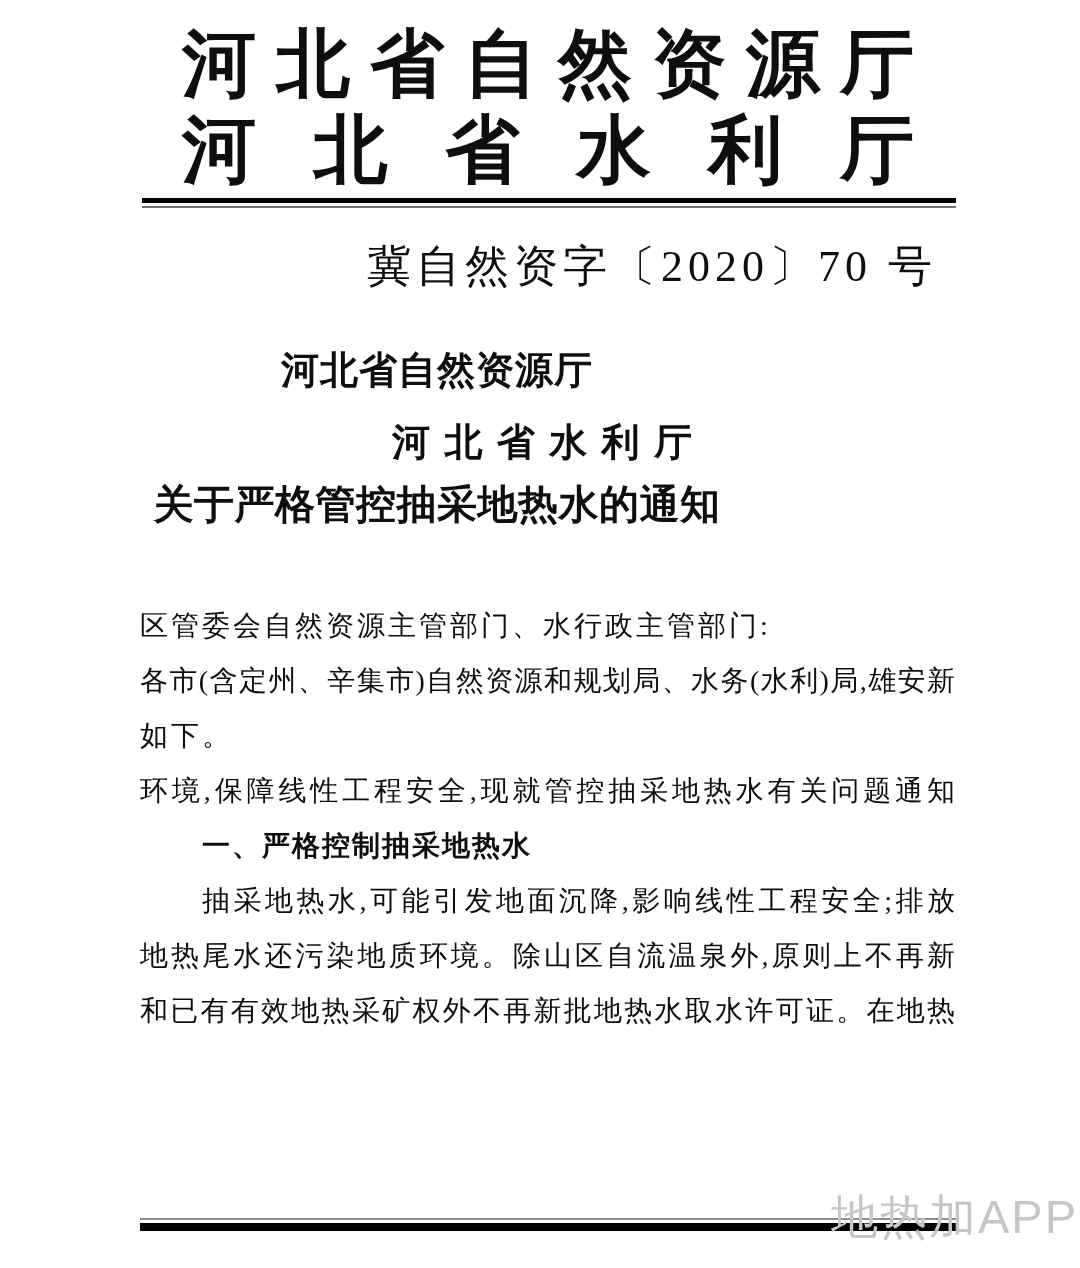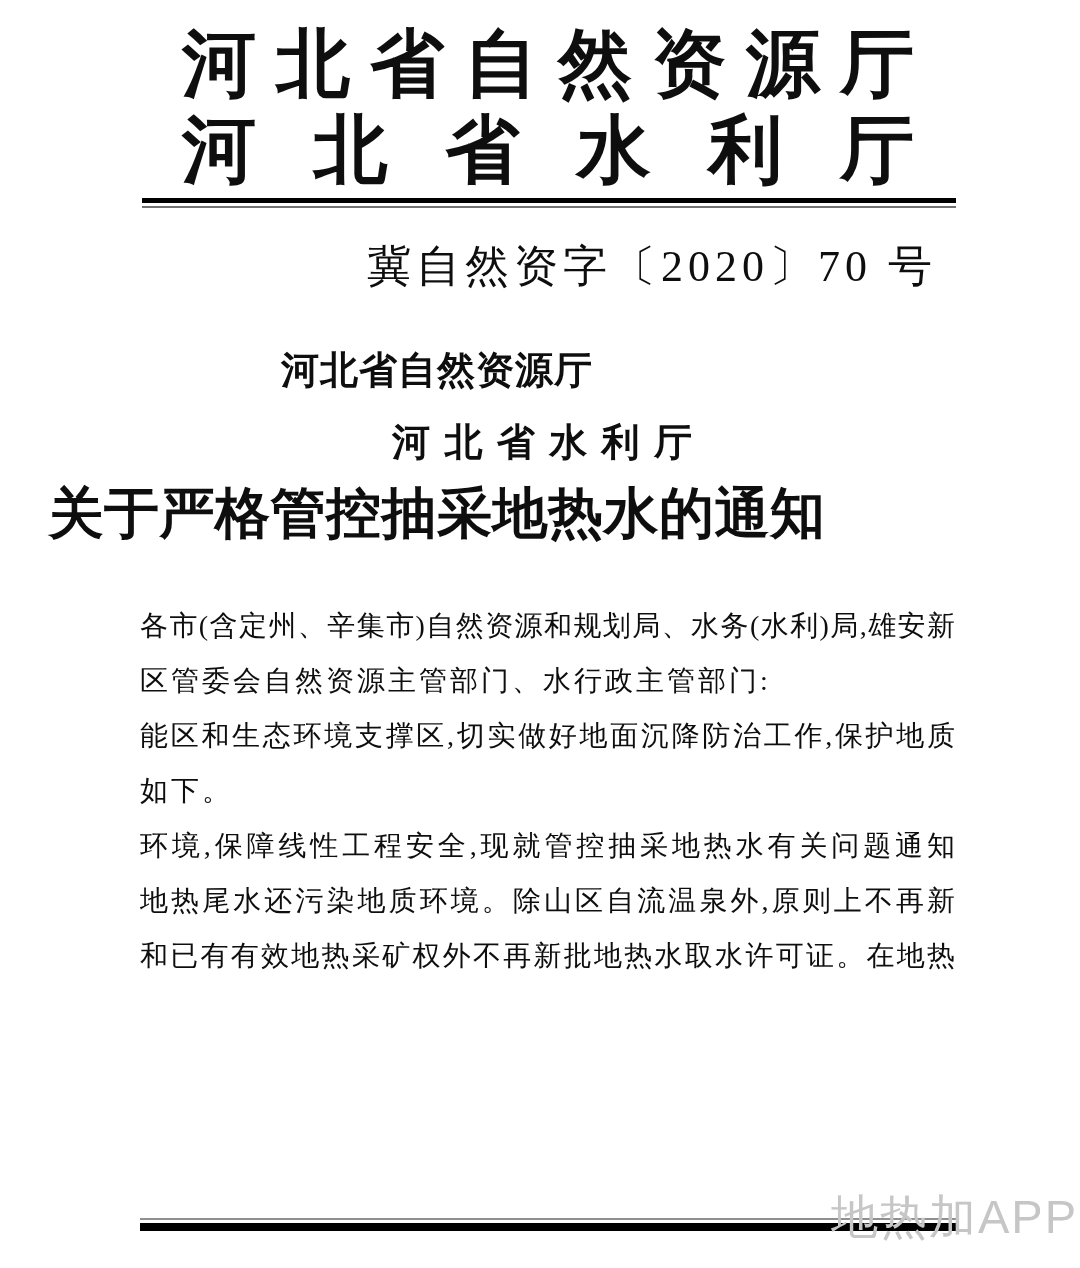--- a/index.html
+++ b/index.html
@@ -30,21 +30,21 @@
     font-size:44px;letter-spacing:5px;white-space:nowrap;
   }
   
   .title-line{position:absolute;left:0;width:874px;text-align:center;font-weight:bold;white-space:nowrap;}
   .title1{top:345px;font-size:38px;letter-spacing:1px;}
   .title2{
     position:absolute;top:417px;left:392px;width:300px;
     display:flex;justify-content:space-between;
     font-size:38px;font-weight:bold;white-space:nowrap;
   }
-  .title3{top:477px;font-size:55px;letter-spacing:0.5px;}
+  .title3{top:477px;font-size:40px;letter-spacing:0.5px;}
   
   .body-block{
     position:absolute;left:140px;top:598px;width:815px;
     font-size:28px;line-height:55px;
   }
   .line{letter-spacing:3px;white-space:nowrap;}
   .fill{
     letter-spacing:0;
     white-space:normal;
     text-align:justify;
@@ -102,28 +102,29 @@
       <span>河</span>
       <span>北</span>
       <span>省</span>
       <span>水</span>
       <span>利</span>
       <span>厅</span>
     </div>
   <div class="title-line title3">关于严格管控抽采地热水的通知</div>
 
   <div class="body-block">
+    <div class="line">区管委会自然资源主管部门、水行政主管部门:</div>
     <div class="line fill">各市(含定州、辛集市)自然资源和规划局、水务(水利)局,雄安新</div>
-    <div class="line">区管委会自然资源主管部门、水行政主管部门:</div>
 
-    <div class="line fill">能区和生态环境支撑区,切实做好地面沉降防治工作,保护地质</div>
     <div class="line">如下。</div>
     <div class="line fill">环境,保障线性工程安全,现就管控抽采地热水有关问题通知</div>
 
+    <div class="line heading indent">一、严格控制抽采地热水</div>
 
+    <div class="line fill indent">抽采地热水,可能引发地面沉降,影响线性工程安全;排放</div>
     <div class="line fill">地热尾水还污染地质环境。除山区自流温泉外,原则上不再新</div>
     <div class="line fill">和已有有效地热采矿权外不再新批地热水取水许可证。在地热</div>
   </div>
 
   <div class="bottom-rule">
     <div class="bar-thin"></div>
     <div class="bar-thick"></div>
   </div>
 
   <div class="watermark" style="color: rgb(198, 198, 198);">地热加APP</div>

